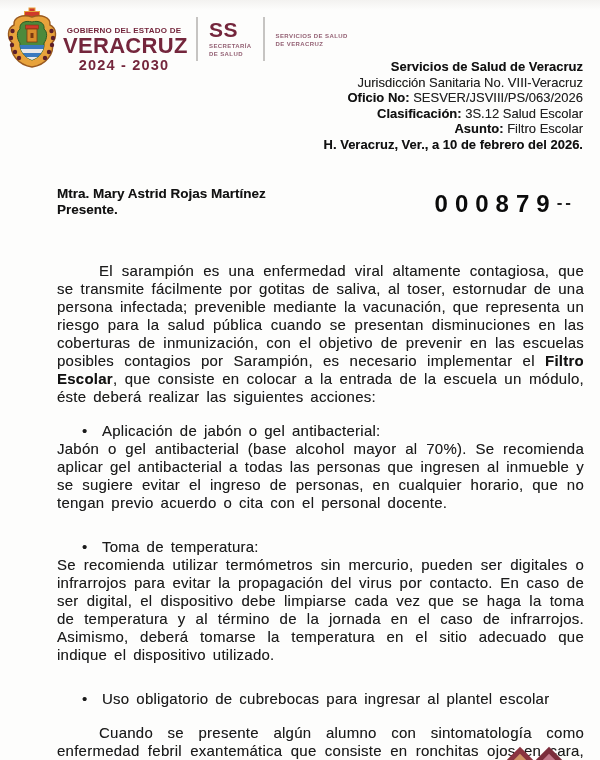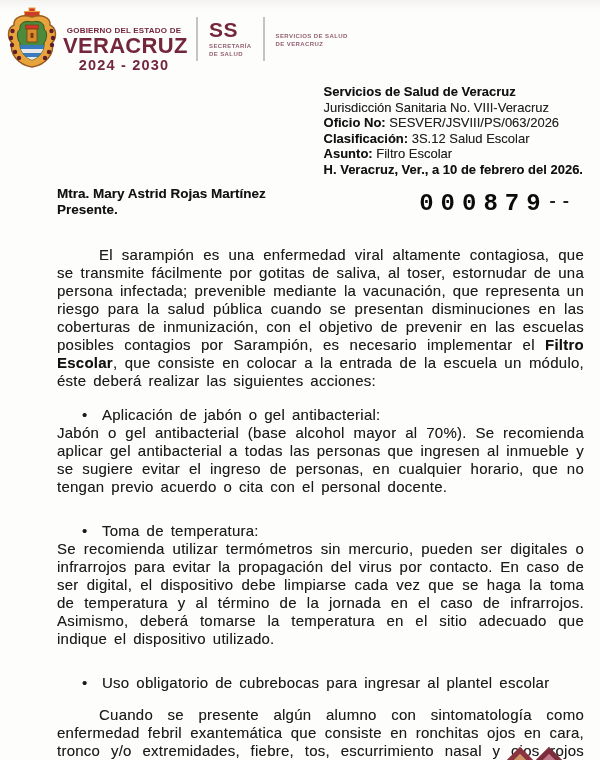--- a/index.html
+++ b/index.html
@@ -17,38 +17,38 @@
   .gov-block { text-align:center; color:#74263c; margin-left:5px; width:122px;margin-top:21px; }
   .gov-line1 { font-size:8px; font-weight:bold; letter-spacing:.2px; }
   .gov-line2 { font-size:22px; font-weight:800; letter-spacing:.3px; line-height:1.02; }
   .gov-line3 { font-size:14.5px; font-weight:800; letter-spacing:1.2px; }
   .vdiv { width:2px; height:44px; background:#c6c4c2; margin:0 11px; }
   .logo-block { color:#74263c; }
   .acronym { font-size:21px; font-weight:800; line-height:1; letter-spacing:.5px; }
   .logo-sub { font-size:6px; font-weight:bold; color:#936073; letter-spacing:.4px; margin-top:3px; line-height:1.3; }
 
   
-  .letterhead { position:absolute; top:84px; right:17px; 
+  .letterhead { position:absolute; top:59px; right:17px; text-align:right;
     font-size:13px; line-height:15.6px; color:#222; }
   .letterhead .b, .bold { font-weight:bold; color:#111; }
 
   
   .addressee { position:absolute; top:186px; left:57px; font-weight:bold;
     font-size:13.5px; line-height:15.6px; color:#121212; }
   .stamp { position:absolute; top:190px; right:26px;
-    font-family:Liberation Mono, monospace; font-weight:bold;
+    font-family:Liberation Sans, sans-serif; font-weight:bold;
     font-size:24px; letter-spacing:7px; color:#0b0b0b; white-space:nowrap;text-align:center; }
   .stamp-suffix { font-size:17px; letter-spacing:3px; vertical-align:4px; color:#222; }
 
   
   .body-text { position:absolute; top:246px; left:57px; width:527px;
     font-size:15px; line-height:18px; text-align:justify;
     letter-spacing:.25px; word-spacing:2.5px; color:#1b1b1b; }
   .para { text-align:justify; }
-  .para.indent { text-indent:42px; }
+  .para.indent { text-indent:42px;margin-top:16px; }
   .bullet-line { text-align:left; padding-left:25px; }
   .bullet-dot { display:inline-block; width:20px; }
   .mt16 { margin-top:16px; }
   .mt13 { margin-top:26px; }
   .mt14 { margin-top:14px; }
 
   
   .corner-emblem { position:absolute; right:33px; bottom:-32px; width:64px; height:48px; }
   .corner-emblem svg { width:64px; height:48px; display:block; }
 </style>

